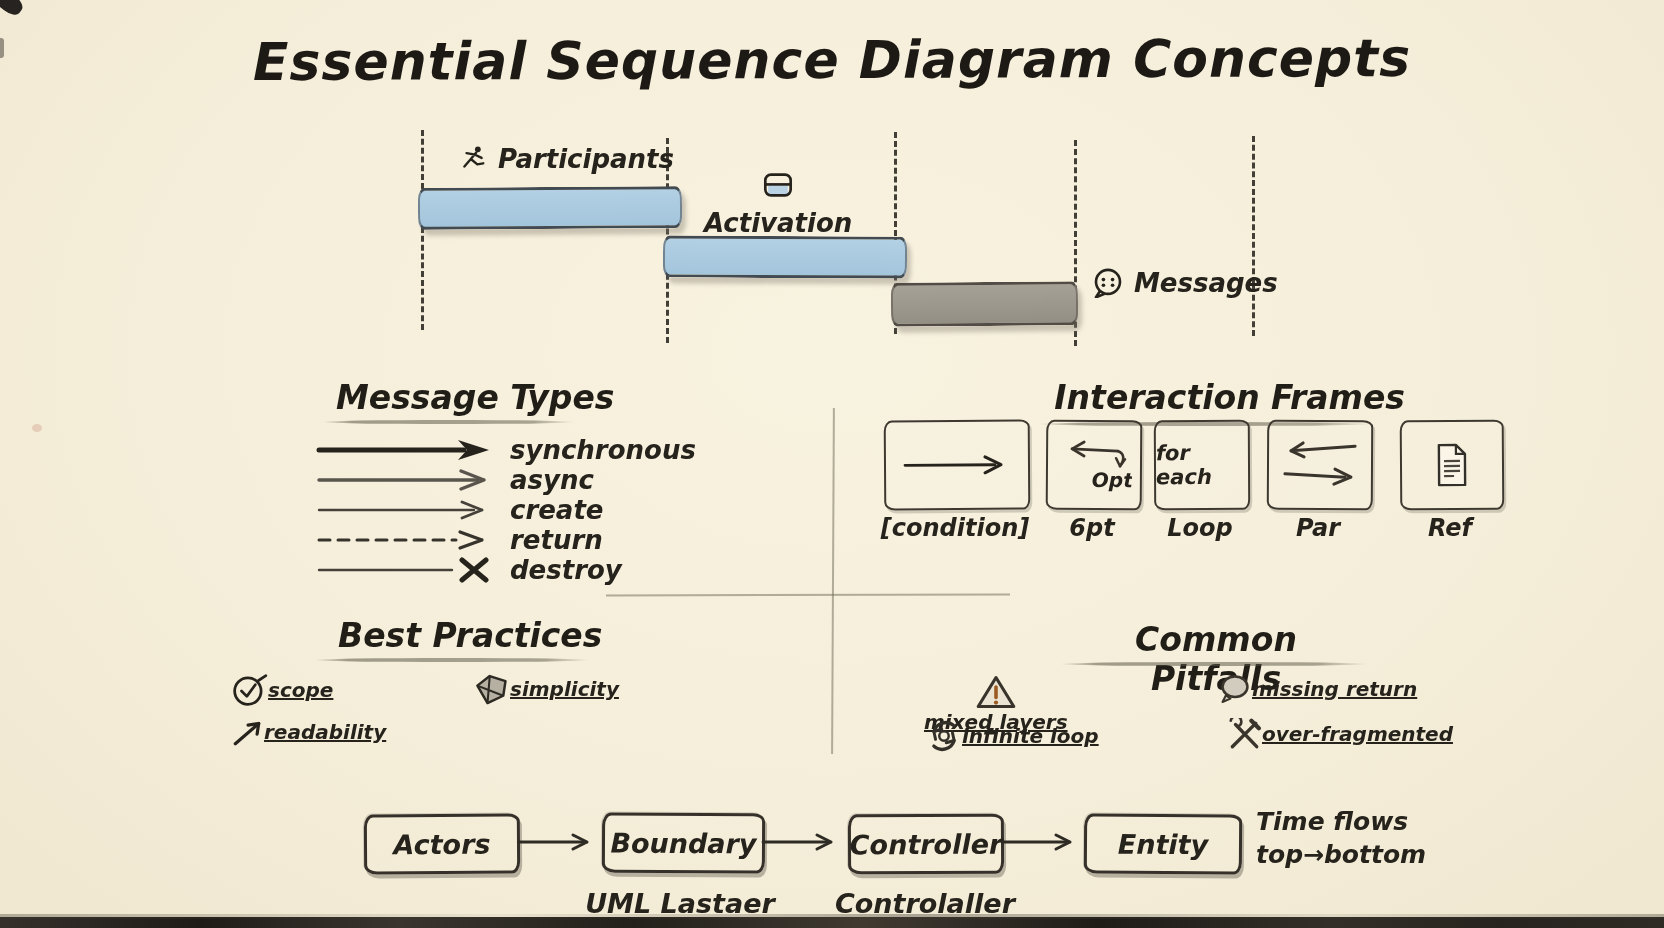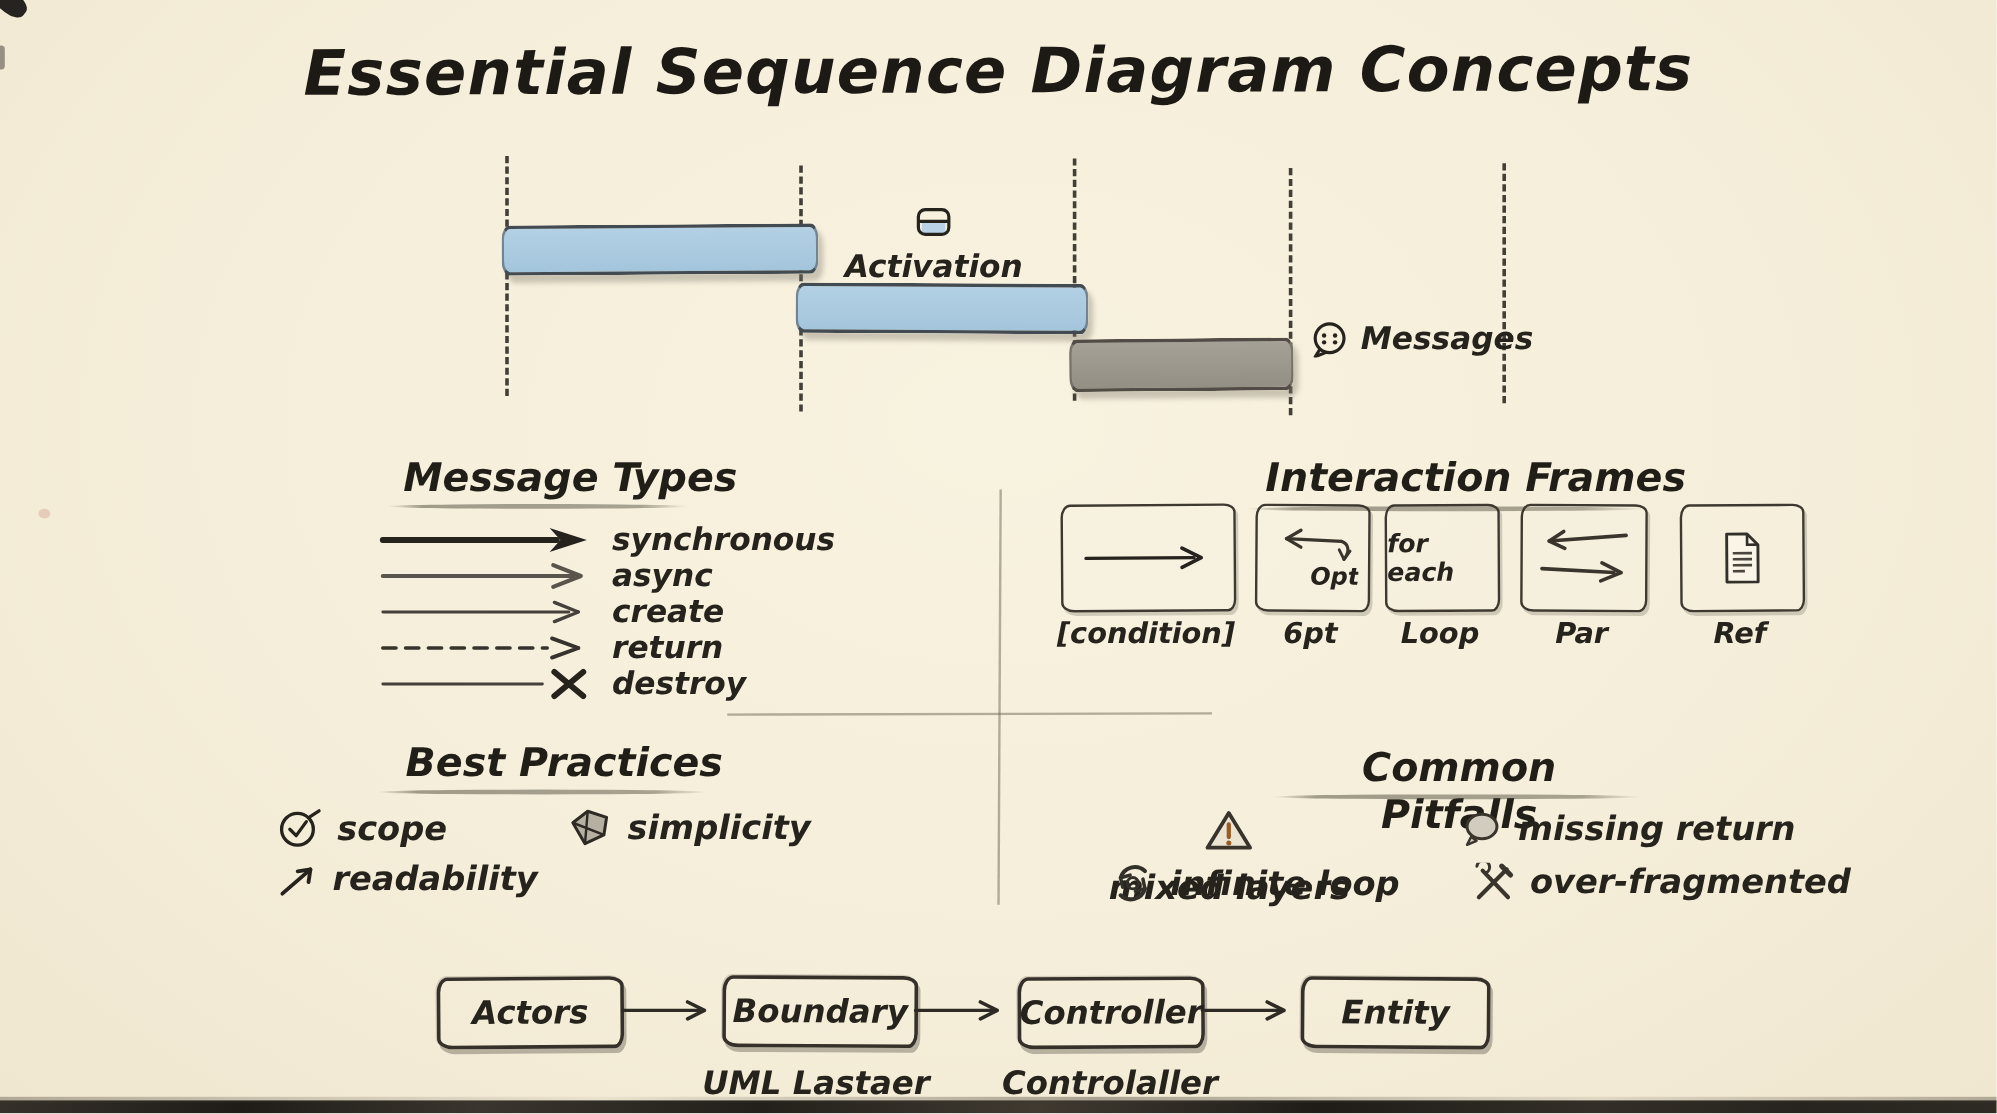--- a/index.html
+++ b/index.html
@@ -35,21 +35,21 @@
     background:linear-gradient(90deg,rgba(90,85,70,0) 0%,rgba(90,85,70,.55) 12%,rgba(90,85,70,.5) 84%,rgba(90,85,70,0) 100%);}
   .mt-row{display:flex;align-items:center;gap:16px;height:30px;}
   .mt-row .lbl{font-size:26px;font-weight:600;font-style:italic;white-space:nowrap;}
   .frame{
     border:2.5px solid #3e3930;background:rgba(255,255,255,0.06);
     border-radius:8px 10px 7px 11px/11px 7px 10px 8px;
     box-shadow:2px 3px 0 rgba(70,64,54,.22);
     display:flex;align-items:center;justify-content:center;
   }
   .fr-cap{font-size:24px;font-weight:600;font-style:italic;text-align:center;}
-  .pit-item,.bp-item{display:flex;align-items:center;gap:13px;font-size:28px;font-weight:600;font-style:italic;white-space:nowrap;}
+  .pit-item,.bp-item{display:flex;align-items:center;gap:0;font-size:20px;font-weight:600;font-style:italic;white-space:nowrap;text-decoration:underline;}
   .flow-box{
     border:3px solid #35302a;height:54px;display:flex;align-items:center;justify-content:center;
     border-radius:9px 12px 8px 13px/13px 8px 12px 9px;
     box-shadow:2px 4px 0 rgba(60,55,45,.33), -1px -1px 0 rgba(60,55,45,.18);
     font-size:27px;font-weight:700;font-style:italic;
   }
   .flow-cap{font-size:27px;font-weight:600;font-style:italic;text-align:center;}
   .note{font-size:25px;font-weight:600;font-style:italic;line-height:1.3;}
   .divline{background:rgba(108,101,85,.5);}
   svg{display:block;}
@@ -68,20 +68,29 @@
   <div class="abs lifeline" style="left:421px;top:130px;height:200px;"></div>
   <div class="abs lifeline" style="left:666px;top:138px;height:205px;"></div>
   <div class="abs lifeline" style="left:894px;top:132px;height:202px;"></div>
   <div class="abs lifeline" style="left:1074px;top:140px;height:206px;"></div>
   <div class="abs lifeline" style="left:1252px;top:136px;height:200px;"></div>
 
   <div class="abs bar blue" style="left:418px;top:187px;width:260px;height:36px;transform:rotate(-0.4deg);"></div>
   <div class="abs bar blue" style="left:663px;top:236px;width:240px;height:36px;transform:rotate(0.3deg);"></div>
   <div class="abs bar gray" style="left:891px;top:282px;width:183px;height:38px;transform:rotate(-0.5deg);"></div>
 
+  <div class="abs dlabel" style="left:458px;top:144px;">
+    <span>
+      <svg width="30" height="28" viewBox="0 0 24 26" fill="none">
+        <circle cx="16.5" cy="4" r="2.7" fill="#26231d"></circle>
+        <path d="M15 7 L10 13 M14 9 L20 12 M14 9 L6 7.5 M10 13 L16 18 L21.5 17 M10 13 L4 20" stroke="#26231d" stroke-width="2.2" stroke-linecap="round" stroke-linejoin="round"></path>
+      </svg>
+    </span>
+    <span>Participants</span>
+  </div>
 
   <div class="abs dlabel" style="left:704px;top:172px;flex-direction:column;">
     <span>
       <svg width="30" height="26" viewBox="0 0 26 22" fill="none">
         <rect x="4.5" y="11.5" width="17" height="7.5" fill="#b9d2e4"></rect>
         <rect x="2" y="2" width="22" height="18" rx="5" stroke="#26231d" stroke-width="2.3"></rect>
         <path d="M2.5 10.5 H23.5" stroke="#26231d" stroke-width="2.3"></path>
       </svg>
     </span>
     <span>Activation</span>
@@ -290,20 +299,24 @@
   </svg>
   <svg class="abs" style="left:761px;top:831px;" width="84" height="22" viewBox="0 0 84 22">
     <path d="M2 11 H66" stroke="#2e2a24" stroke-width="2.8" stroke-linecap="round"></path>
     <path d="M70 11 L56 4 M70 11 L56 18" stroke="#2e2a24" stroke-width="3" stroke-linecap="round"></path>
   </svg>
   <svg class="abs" style="left:1000px;top:831px;" width="84" height="22" viewBox="0 0 84 22">
     <path d="M2 11 H66" stroke="#2e2a24" stroke-width="2.8" stroke-linecap="round"></path>
     <path d="M70 11 L56 4 M70 11 L56 18" stroke="#2e2a24" stroke-width="3" stroke-linecap="round"></path>
   </svg>
 
+  <div class="abs note" style="left:1256px;top:806px;">
+    <div>Time flows</div>
+    <div>top→bottom</div>
+  </div>
 
   <div class="abs flow-cap" style="left:570px;top:888px;width:220px;">UML Lastaer</div>
   <div class="abs flow-cap" style="left:830px;top:888px;width:190px;">Controlaller</div>
 
   <div class="abs" style="left:0;bottom:0;width:100%;height:11px;
               background:linear-gradient(90deg,#35302a 0%,#1f1c18 12%,#3a352e 24%,#23201b 38%,#403a31 52%,#1f1c18 66%,#332f28 80%,#27231e 90%,#2e2a24 100%);"></div>
   <div class="abs" style="left:0;bottom:9px;width:100%;height:5px;background:linear-gradient(90deg,rgba(60,54,45,.35),rgba(60,54,45,.05) 30%,rgba(60,54,45,.4) 55%,rgba(60,54,45,.1) 80%,rgba(60,54,45,.35));"></div>
 
 </div>
 

